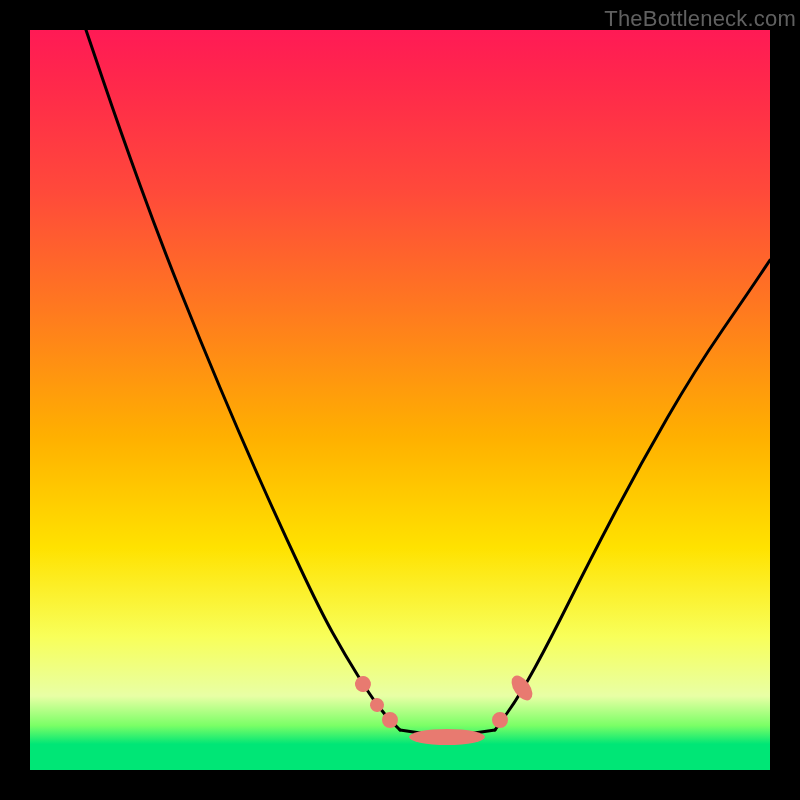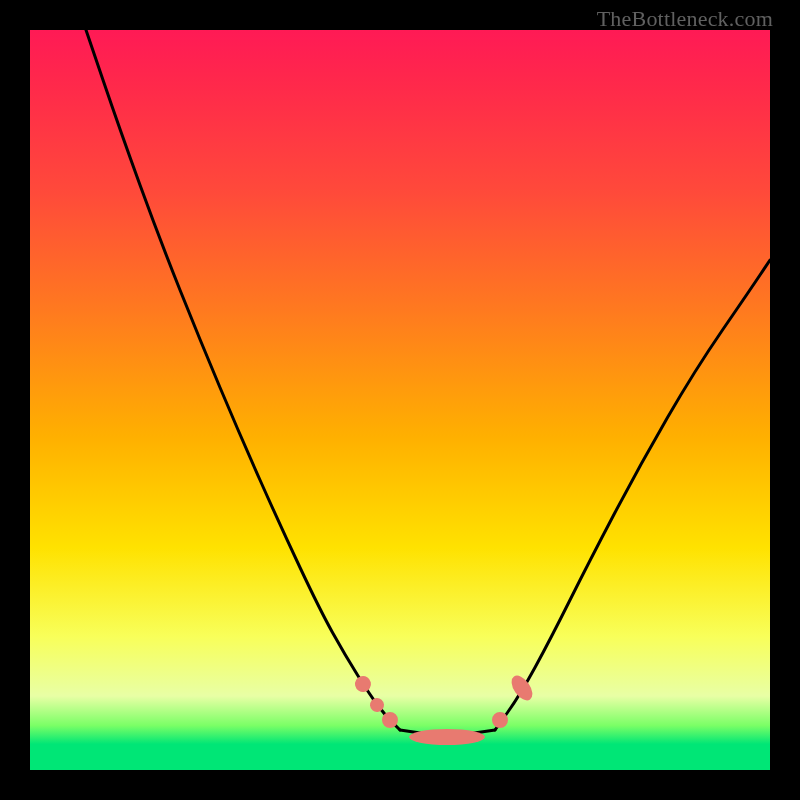--- a/index.html
+++ b/index.html
@@ -34,22 +34,22 @@
       #f8ff5a 82%,
       #e8ffa5 90%,
       #7aff66 94%,
       #00e676 96.5%,
       #00e676 100%
     );
   }
   .watermark {
     position: absolute;
     top: 6px;
-    right: 27px;
-    font-family: Liberation Serif, serif;
+    right: 4px;
+    font-family: Liberation Sans, sans-serif;
     font-size: 22px;
     color: #606060;
     letter-spacing: 0.2px;
     user-select: none;
   }
   svg.curve {
     position: absolute;
     inset: 0;
   }
 </style>

